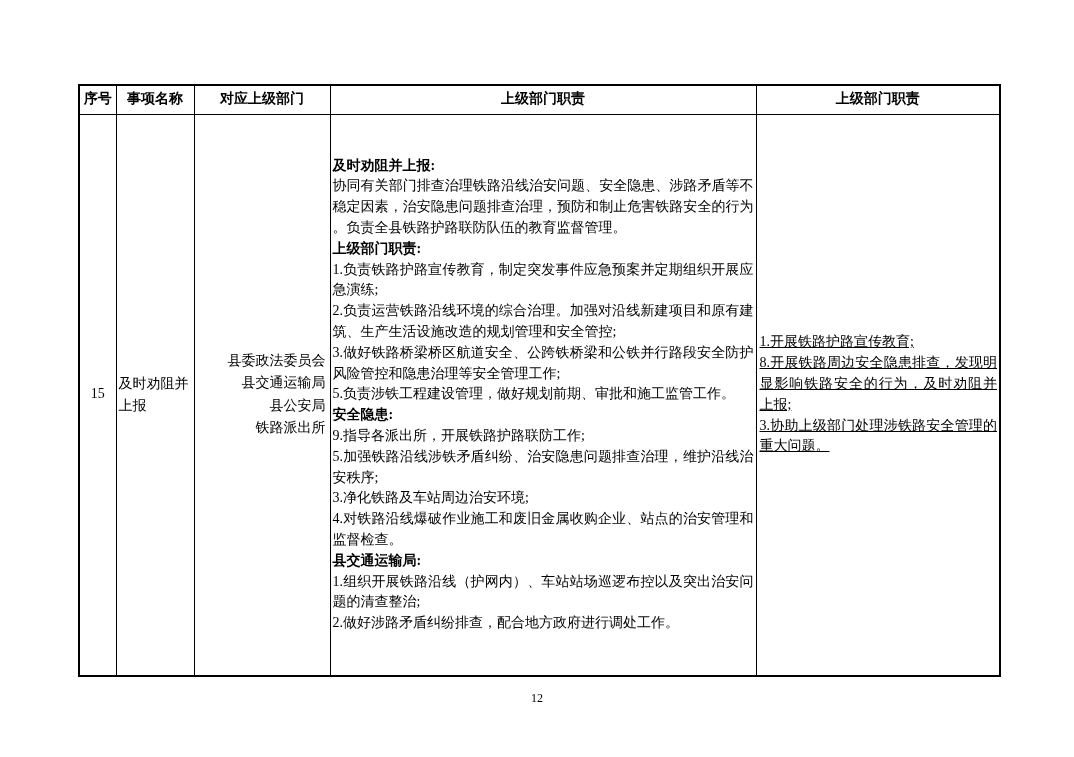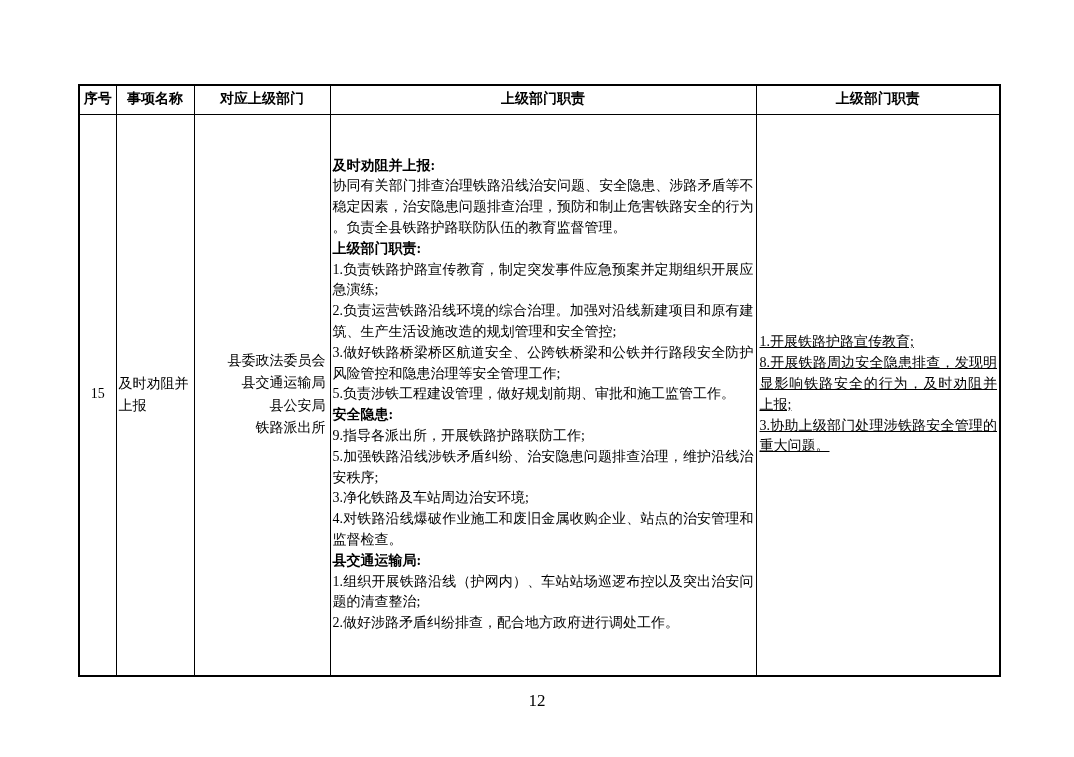--- a/index.html
+++ b/index.html
@@ -52,21 +52,21 @@
     text-justify: inter-character;
     word-break: break-all;
     line-break: anywhere;
   }
   .dept-line { white-space: nowrap; }
   .page-number {
     position: absolute;
     left: 0; right: 0;
     top: 691px;
     text-align: center;
-    font-size: 17px;
+    font-size: 12px;
     font-family: "Liberation Serif", "DejaVu Serif", serif;
   }
 </style>
 </head>
 <body>
 
 <div class="page">
 
   <table class="doc-table">
     <colgroup>

